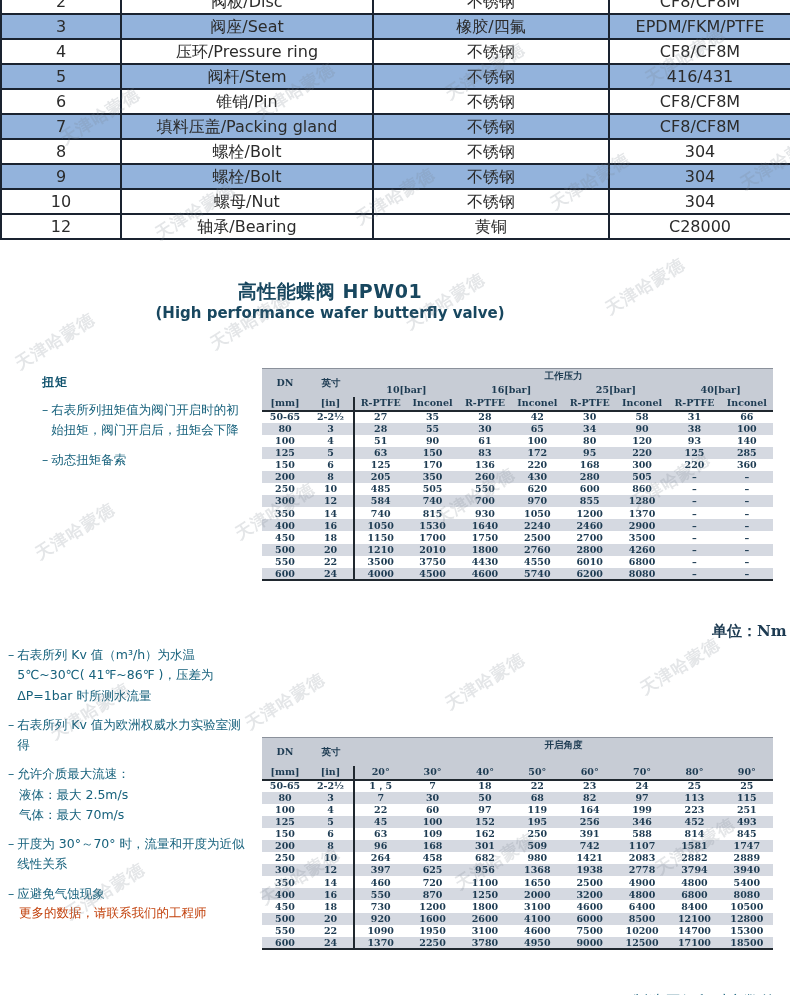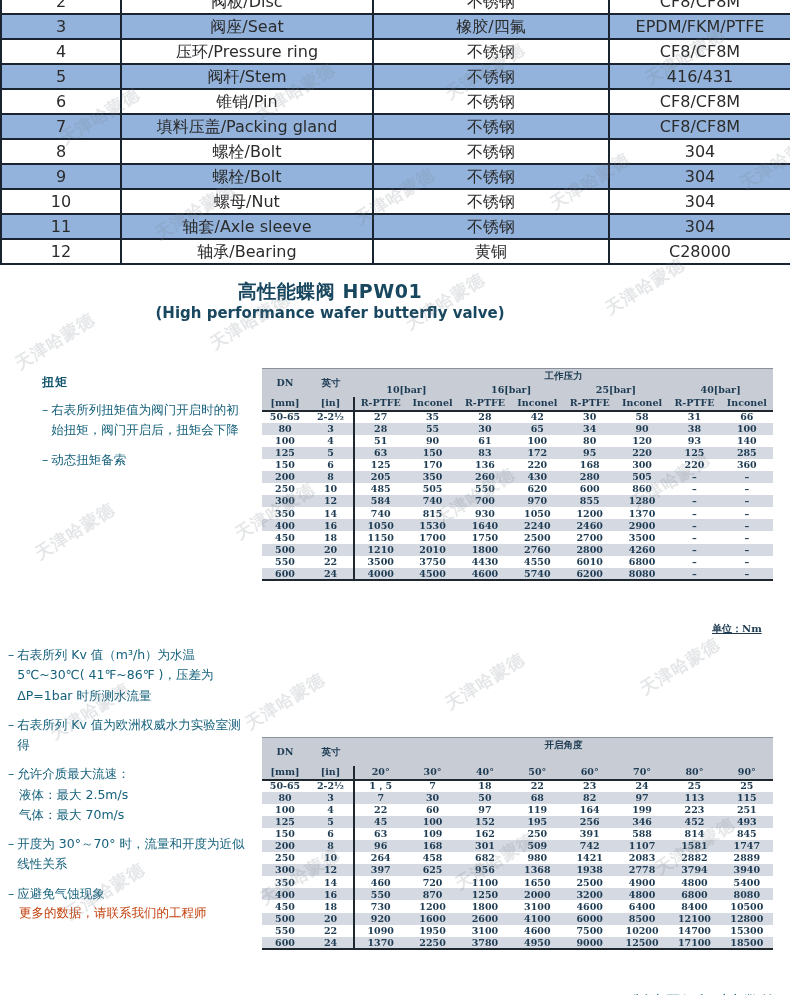--- a/index.html
+++ b/index.html
@@ -164,26 +164,25 @@
   .headtop  th { border-top: 1.5px solid #8b919b !important; }
 
   #torque-table { left: 262px; top: 368px; width: 511px; }
   #kv-table     { left: 262px; top: 737px; width: 511px; }
 
   .c-dn { width: 46px; }
   .c-in { width: 46px; }
 
   .unit-note {
     position: absolute;
-    font-size: 10px;
+    font-size: 15px;
     color: #1d3b52;
     font-family: "DejaVu Serif", serif;
     font-weight: bold;
     z-index: 12;
-    text-decoration: underline;
   }
   #torque-unit { left: 712px; top: 622px; }
   #kv-footnote {
     position: absolute;
     left: 632px; top: 972px;
     font-size: 16px;
     color: #16617c;
     font-family: "DejaVu Sans", sans-serif;
     z-index: 12;
     margin-top: 20px;
@@ -246,26 +245,20 @@
         </tr>
         <tr class="shade">
           <td>9</td>
           <td>螺栓/Bolt</td>
           <td>不锈钢</td>
           <td>304</td>
         </tr>
         <tr class="plain">
           <td>10</td>
           <td>螺母/Nut</td>
-          <td>不锈钢</td>
-          <td>304</td>
-        </tr>
-        <tr class="shade">
-          <td>11</td>
-          <td>轴套/Axle sleeve</td>
           <td>不锈钢</td>
           <td>304</td>
         </tr>
         <tr class="plain">
           <td>12</td>
           <td>轴承/Bearing</td>
           <td>黄铜</td>
           <td>C28000</td>
         </tr>
       </tbody>

